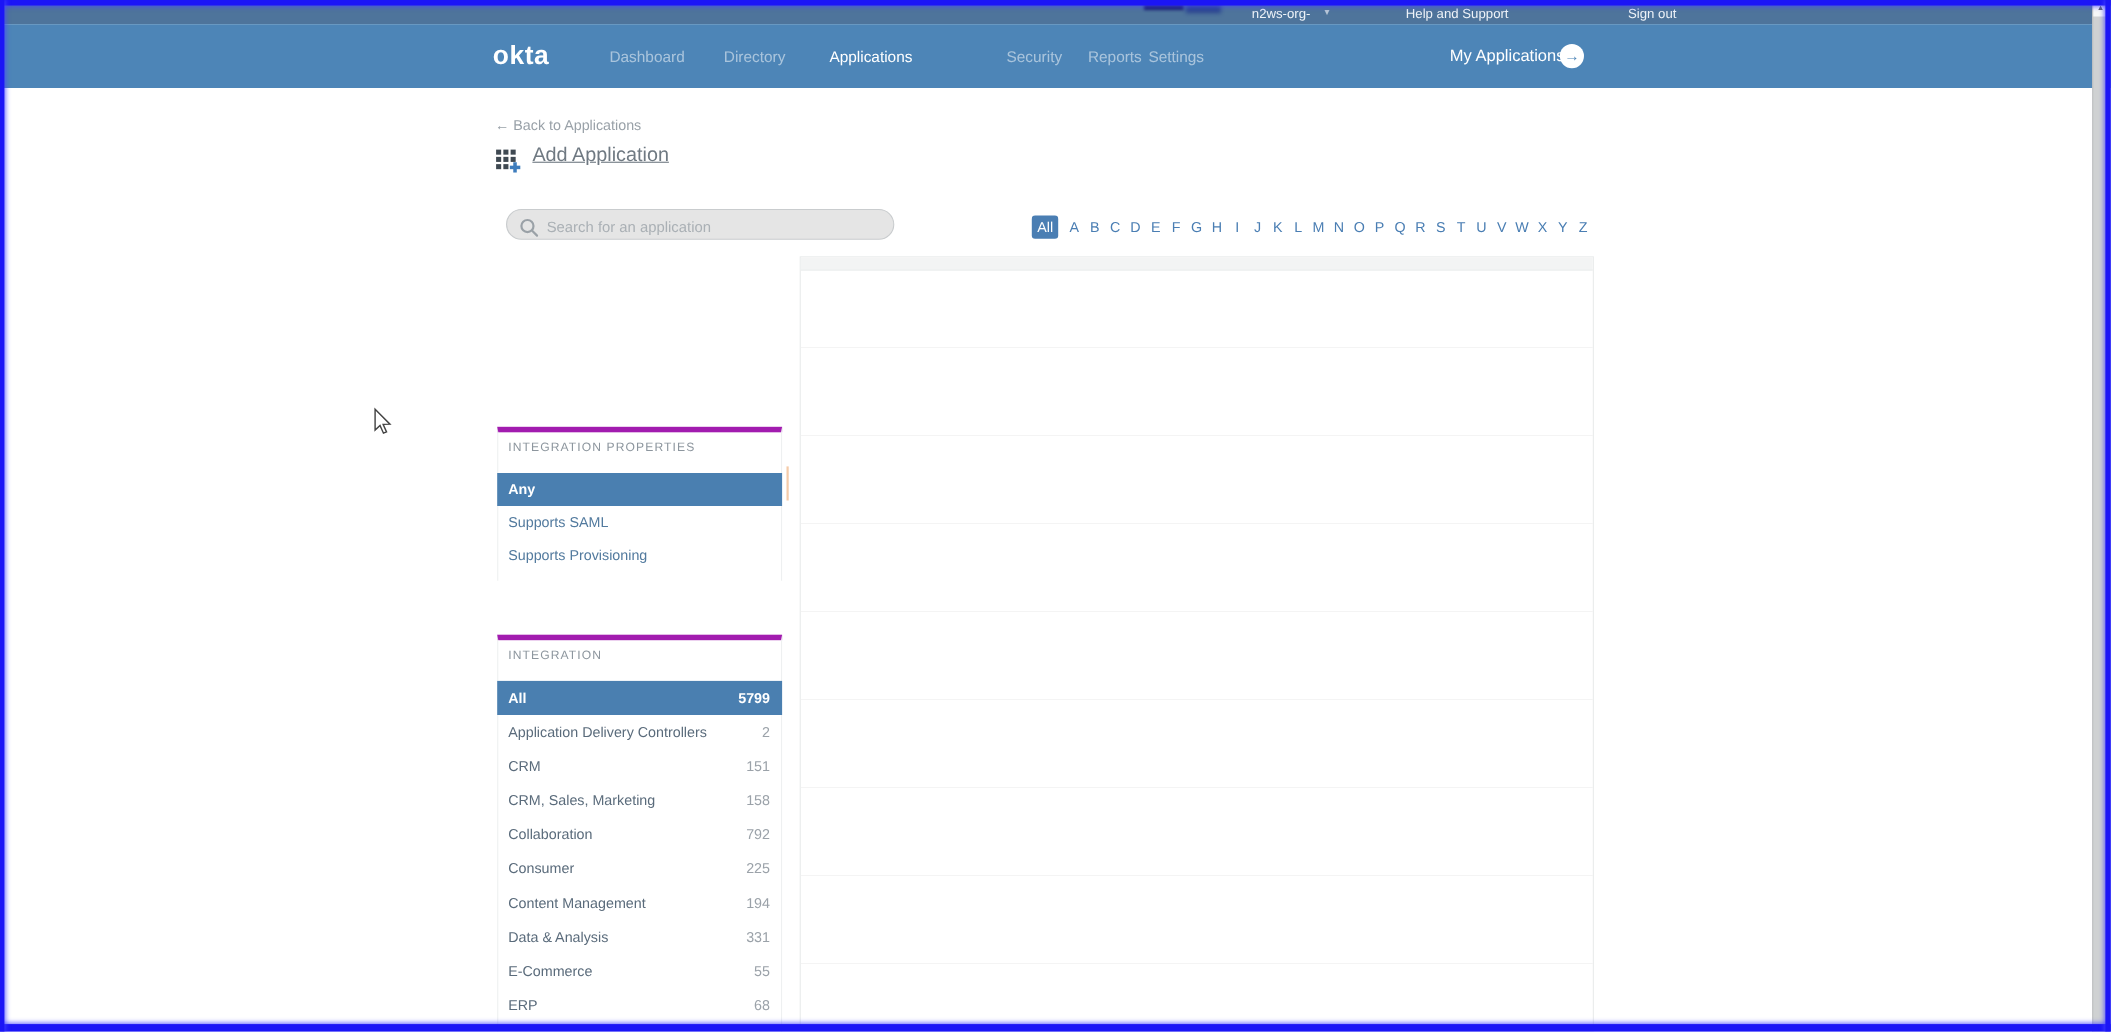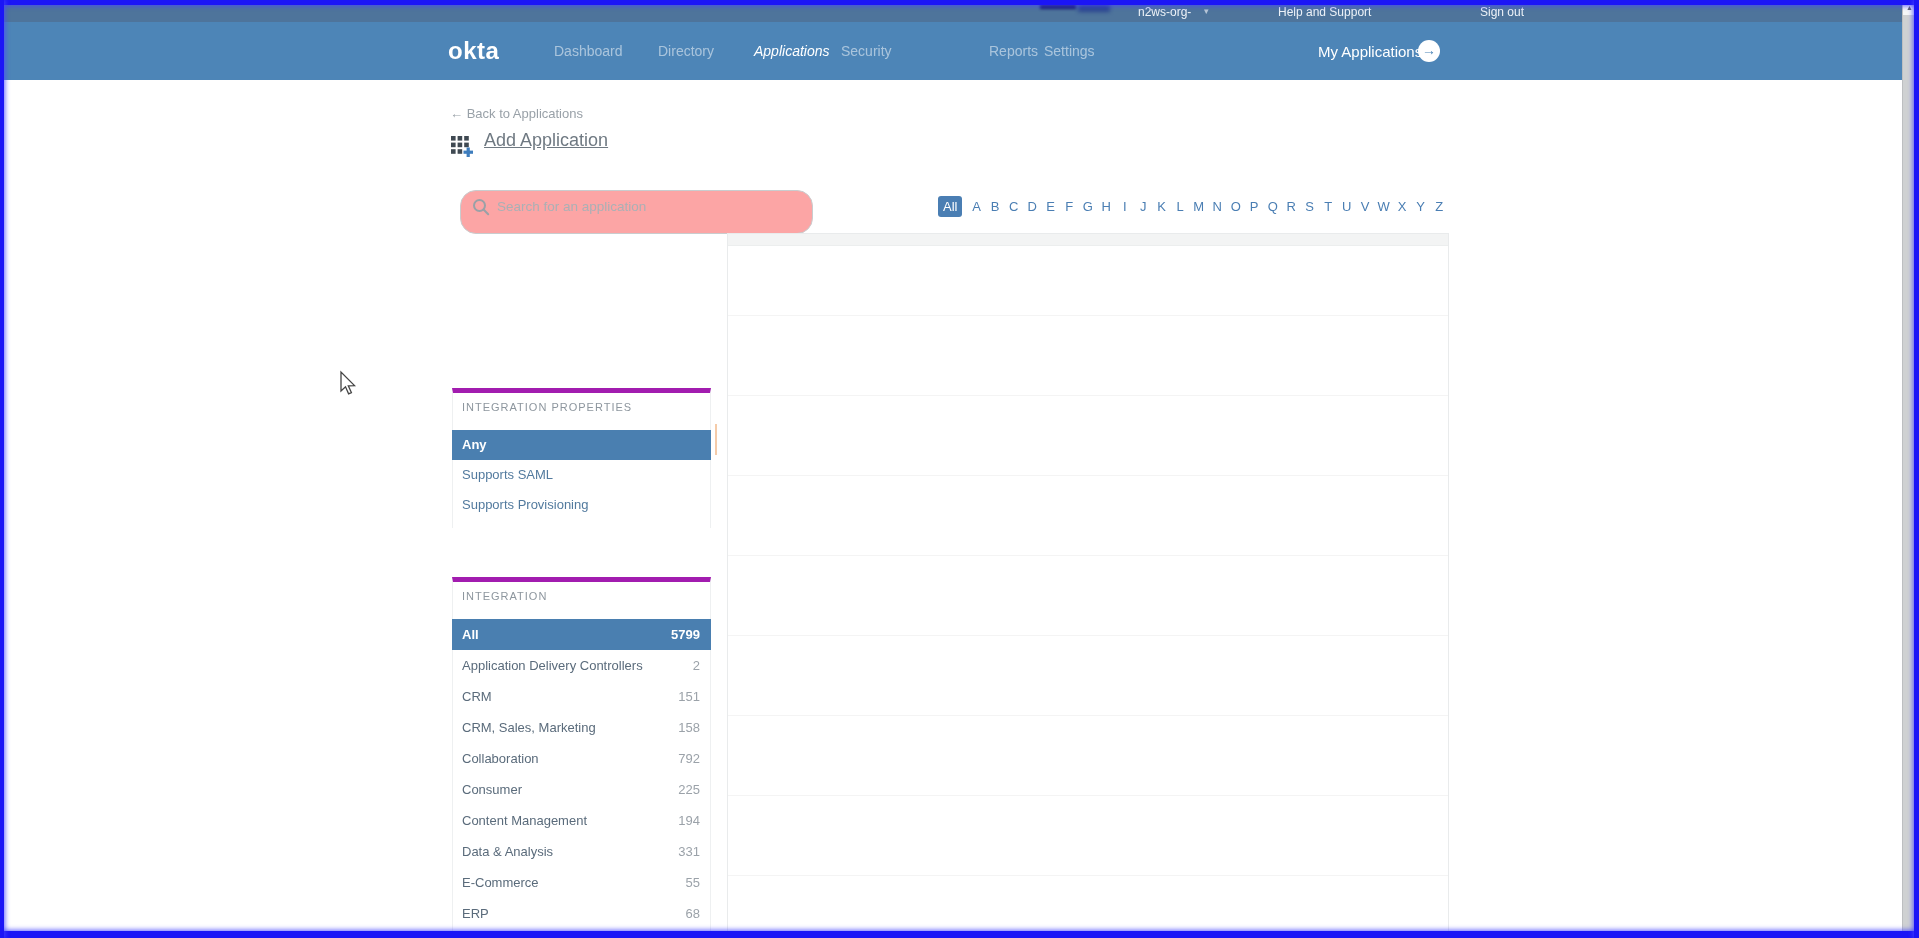--- a/index.html
+++ b/index.html
@@ -20,37 +20,37 @@
   .admin-caret { left:1204px; top:6px !important; font-size:9px !important; color:rgba(255,255,255,.6) !important; }
   .admin-help  { left:1278px; }
   .admin-sign  { left:1480px; }
   .smudge1 { position:absolute; left:1040px; top:0; width:36px; height:9px; background:#0e1060; filter:blur(1.5px); opacity:.9; }
   .smudge2 { position:absolute; left:1078px; top:0; width:32px; height:12px; background:#1c318c; filter:blur(2px); opacity:.7; }
 
   
   .navbar { position:absolute; top:22px; left:0; width:1919px; height:58px; background:#4d85b7; }
   .navbar .logo { position:absolute; left:448px; top:50%; transform:translateY(-50%); color:#fff; font-size:24px; font-weight:bold; letter-spacing:.5px; cursor:pointer; }
   .nav-item { position:absolute; top:50%; transform:translateY(-50%); font-size:14px; color:rgba(255,255,255,.52); cursor:pointer; white-space:nowrap; }
-  .nav-item.active { color:#fff;font-style:italic; }
+  .nav-item.active { color:#fff; }
   .nav-0 { left:554px; } .nav-1 { left:658px; } .nav-2 { left:754px; }
-  .nav-3 { left:841px; } .nav-4 { left:957px;margin-left:32px; } .nav-5 { left:1044px; }
+  .nav-3 { left:915px; } .nav-4 { left:957px;margin-left:32px; } .nav-5 { left:1044px; }
   .my-apps { position:absolute; left:1318px; top:50%; transform:translateY(-50%); color:#fff; font-size:15px; cursor:pointer; }
   .my-apps-circle { position:absolute; left:1418px; top:50%; transform:translateY(-50%); width:22px; height:22px; background:#fff; border-radius:50%; color:#4d85b7; font-size:14px; font-weight:bold; text-align:center; line-height:21px; cursor:pointer; }
 
   
   .scrollbar { position:absolute; left:1902px; top:0; width:13px; height:938px; background:#cfd1d2; border-left:1px solid #bdbfc1; z-index:40; }
   .scroll-up { position:absolute; top:0; left:0; width:13px; height:15px; background:#f6f7f7; color:#5f6367; font-size:7px; text-align:center; line-height:15px; cursor:pointer; }
 
   
   .back-link { position:absolute; left:450px; top:106px; font-size:13px; color:#99a1a8; cursor:pointer; }
   .title-icon { position:absolute; left:450px; top:133px; width:24px; height:24px; }
   .page-title { position:absolute; left:484px; top:130px; font-size:18px; color:#6f7982; font-weight:400;text-decoration:underline; }
 
   
-  .search-box { position:absolute; left:460px; top:190px; width:353px; height:44px; border:1px solid #c9ccce; border-radius:16px; background:#fca5a5; }
+  .search-box { position:absolute; left:460px; top:190px; width:353px; height:28px; border:1px solid #c9ccce; border-radius:16px; background:#e5e5e5; }
   .search-box svg { position:absolute; left:11px; top:7px; }
   .search-box input { position:absolute; left:36px; top:1px; width:300px; height:28px; border:none; outline:none; font-size:13.5px; color:#555; font-family:"Liberation Sans", sans-serif; background:transparent; }
   .search-box input::placeholder { color:#aab0b5; }
   .alphabet { position:absolute; left:938px; top:195px; height:23px; display:flex; align-items:center; }
   .alpha-all { background:#4a7eb3; color:#fff; font-size:13px; padding:3px 5px; border-radius:3px; margin-right:5px; cursor:pointer; }
   .alpha-letter { width:18.5px; text-align:center; font-size:13px; color:#4a7eb3; cursor:pointer; }
 
   
   .promo { position:absolute; left:452px; top:258px; width:260px; text-align:center; }
   .promo-heading { font-size:13.5px; font-weight:bold; color:#5d6873; }

